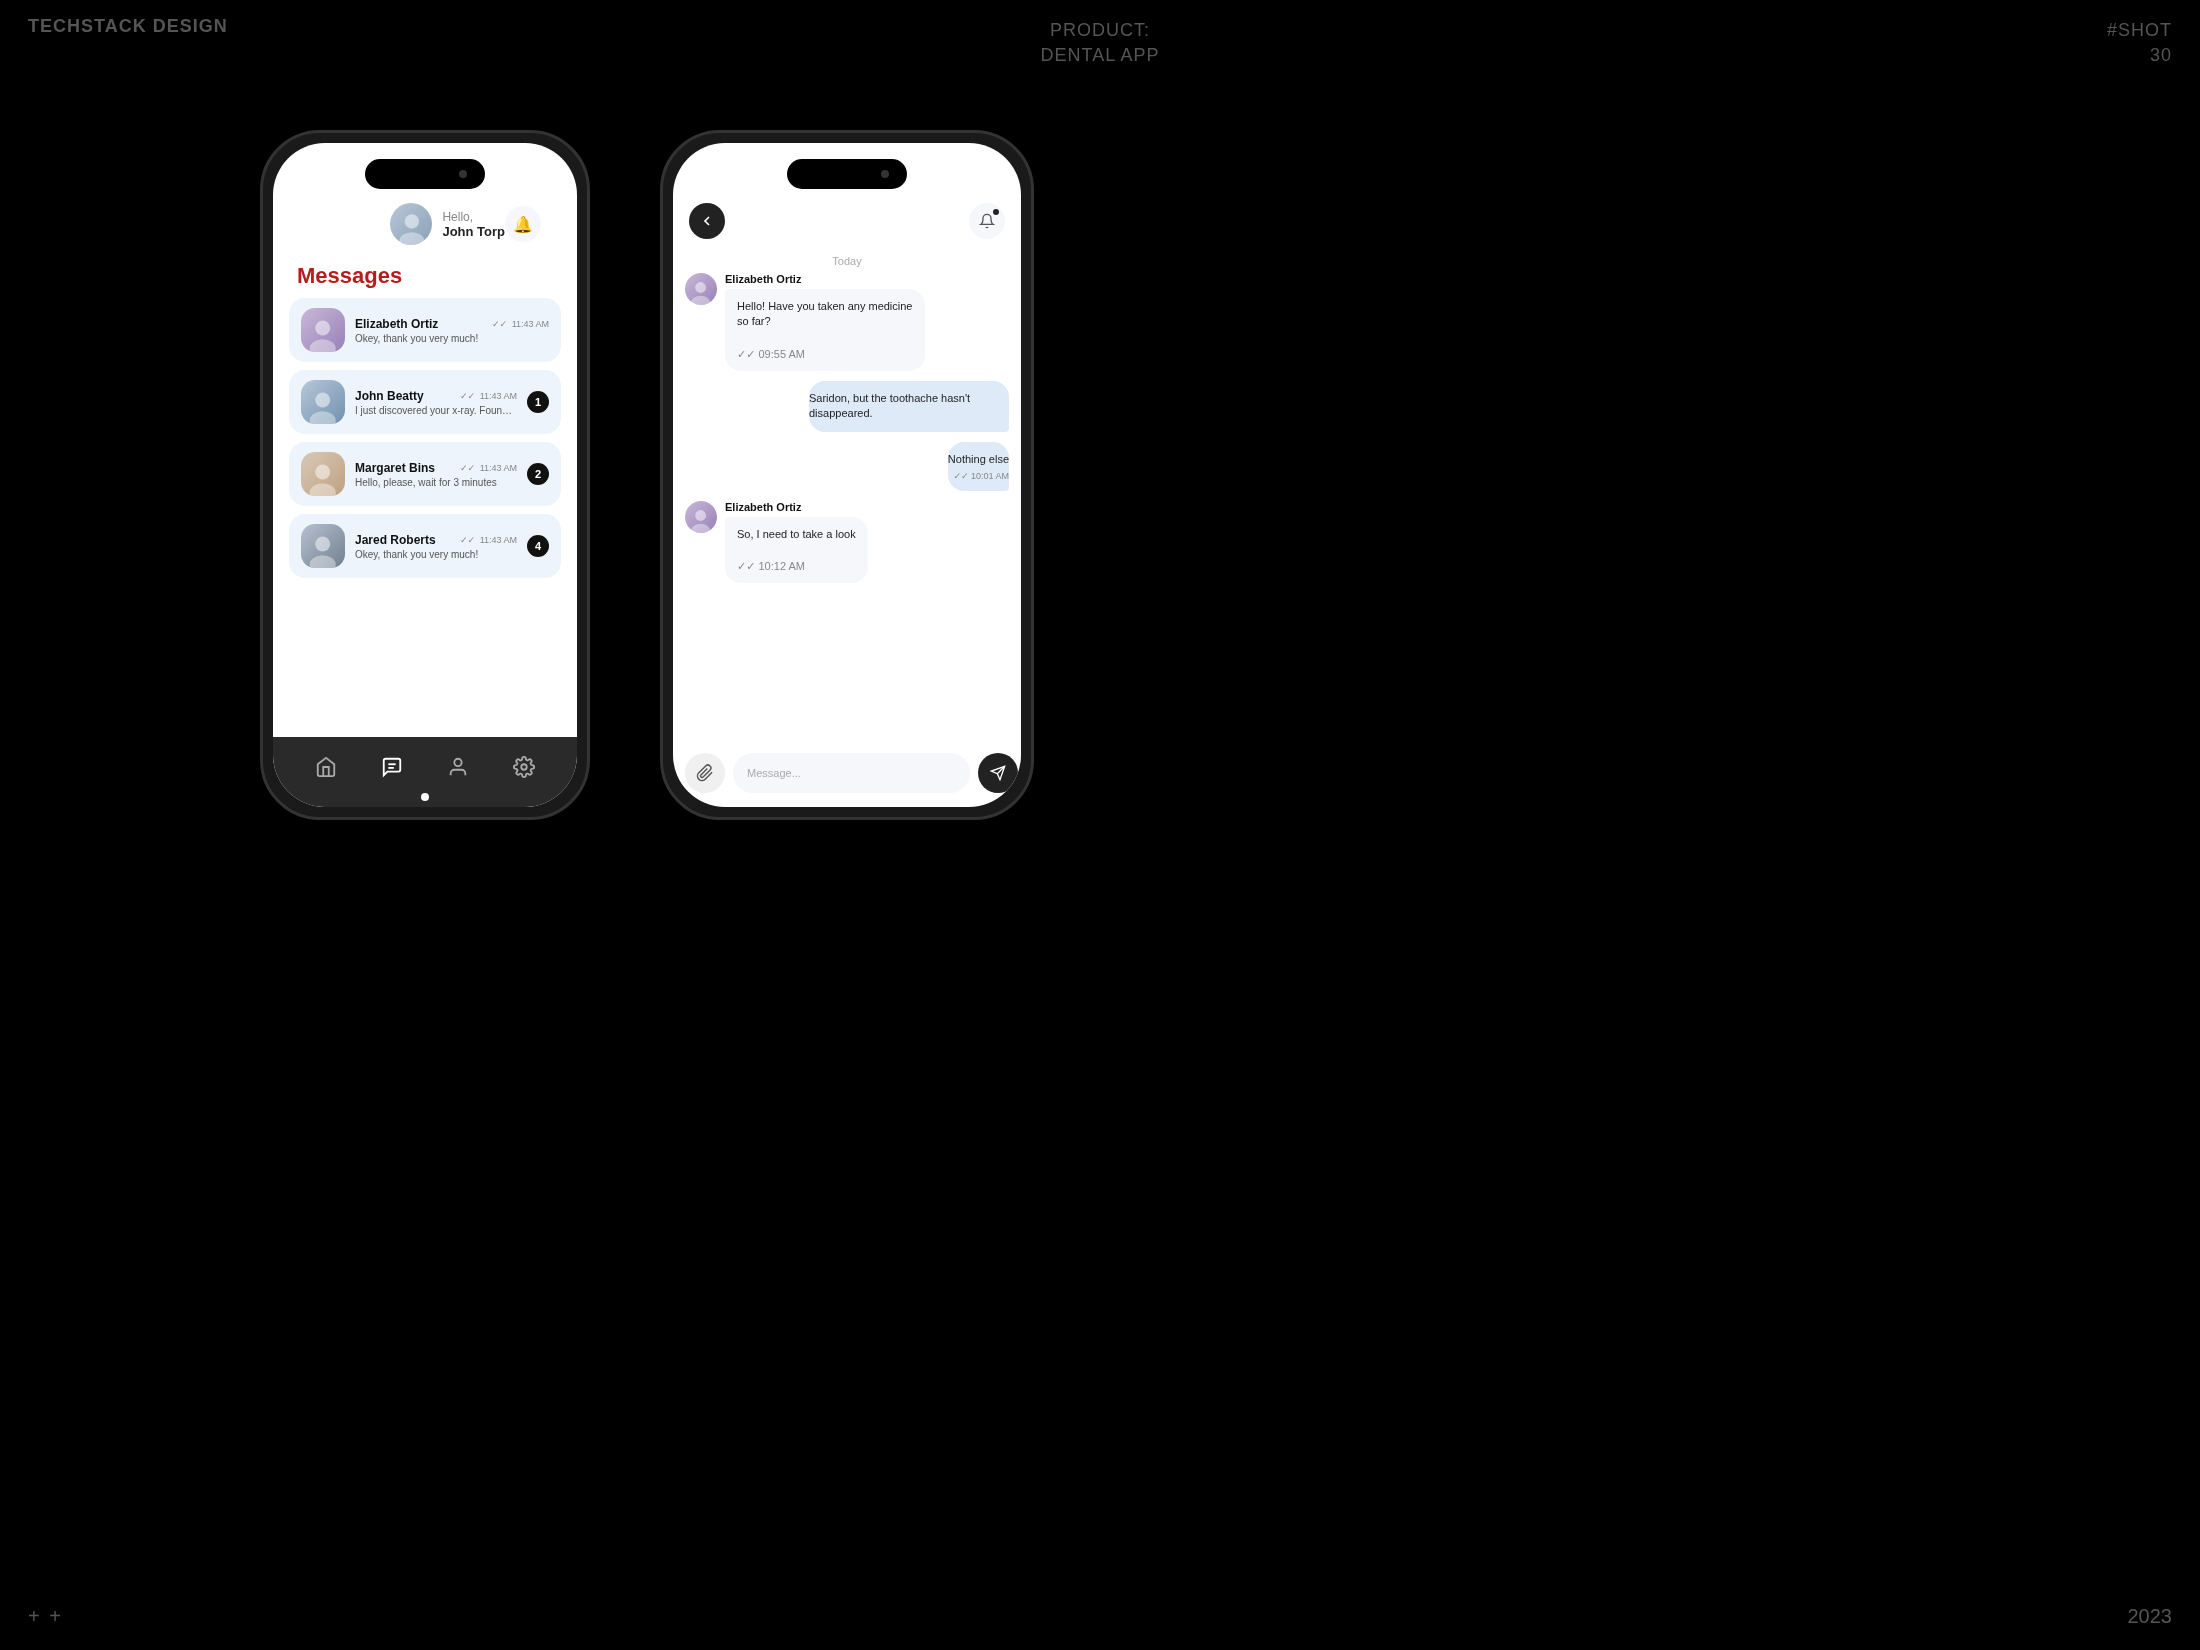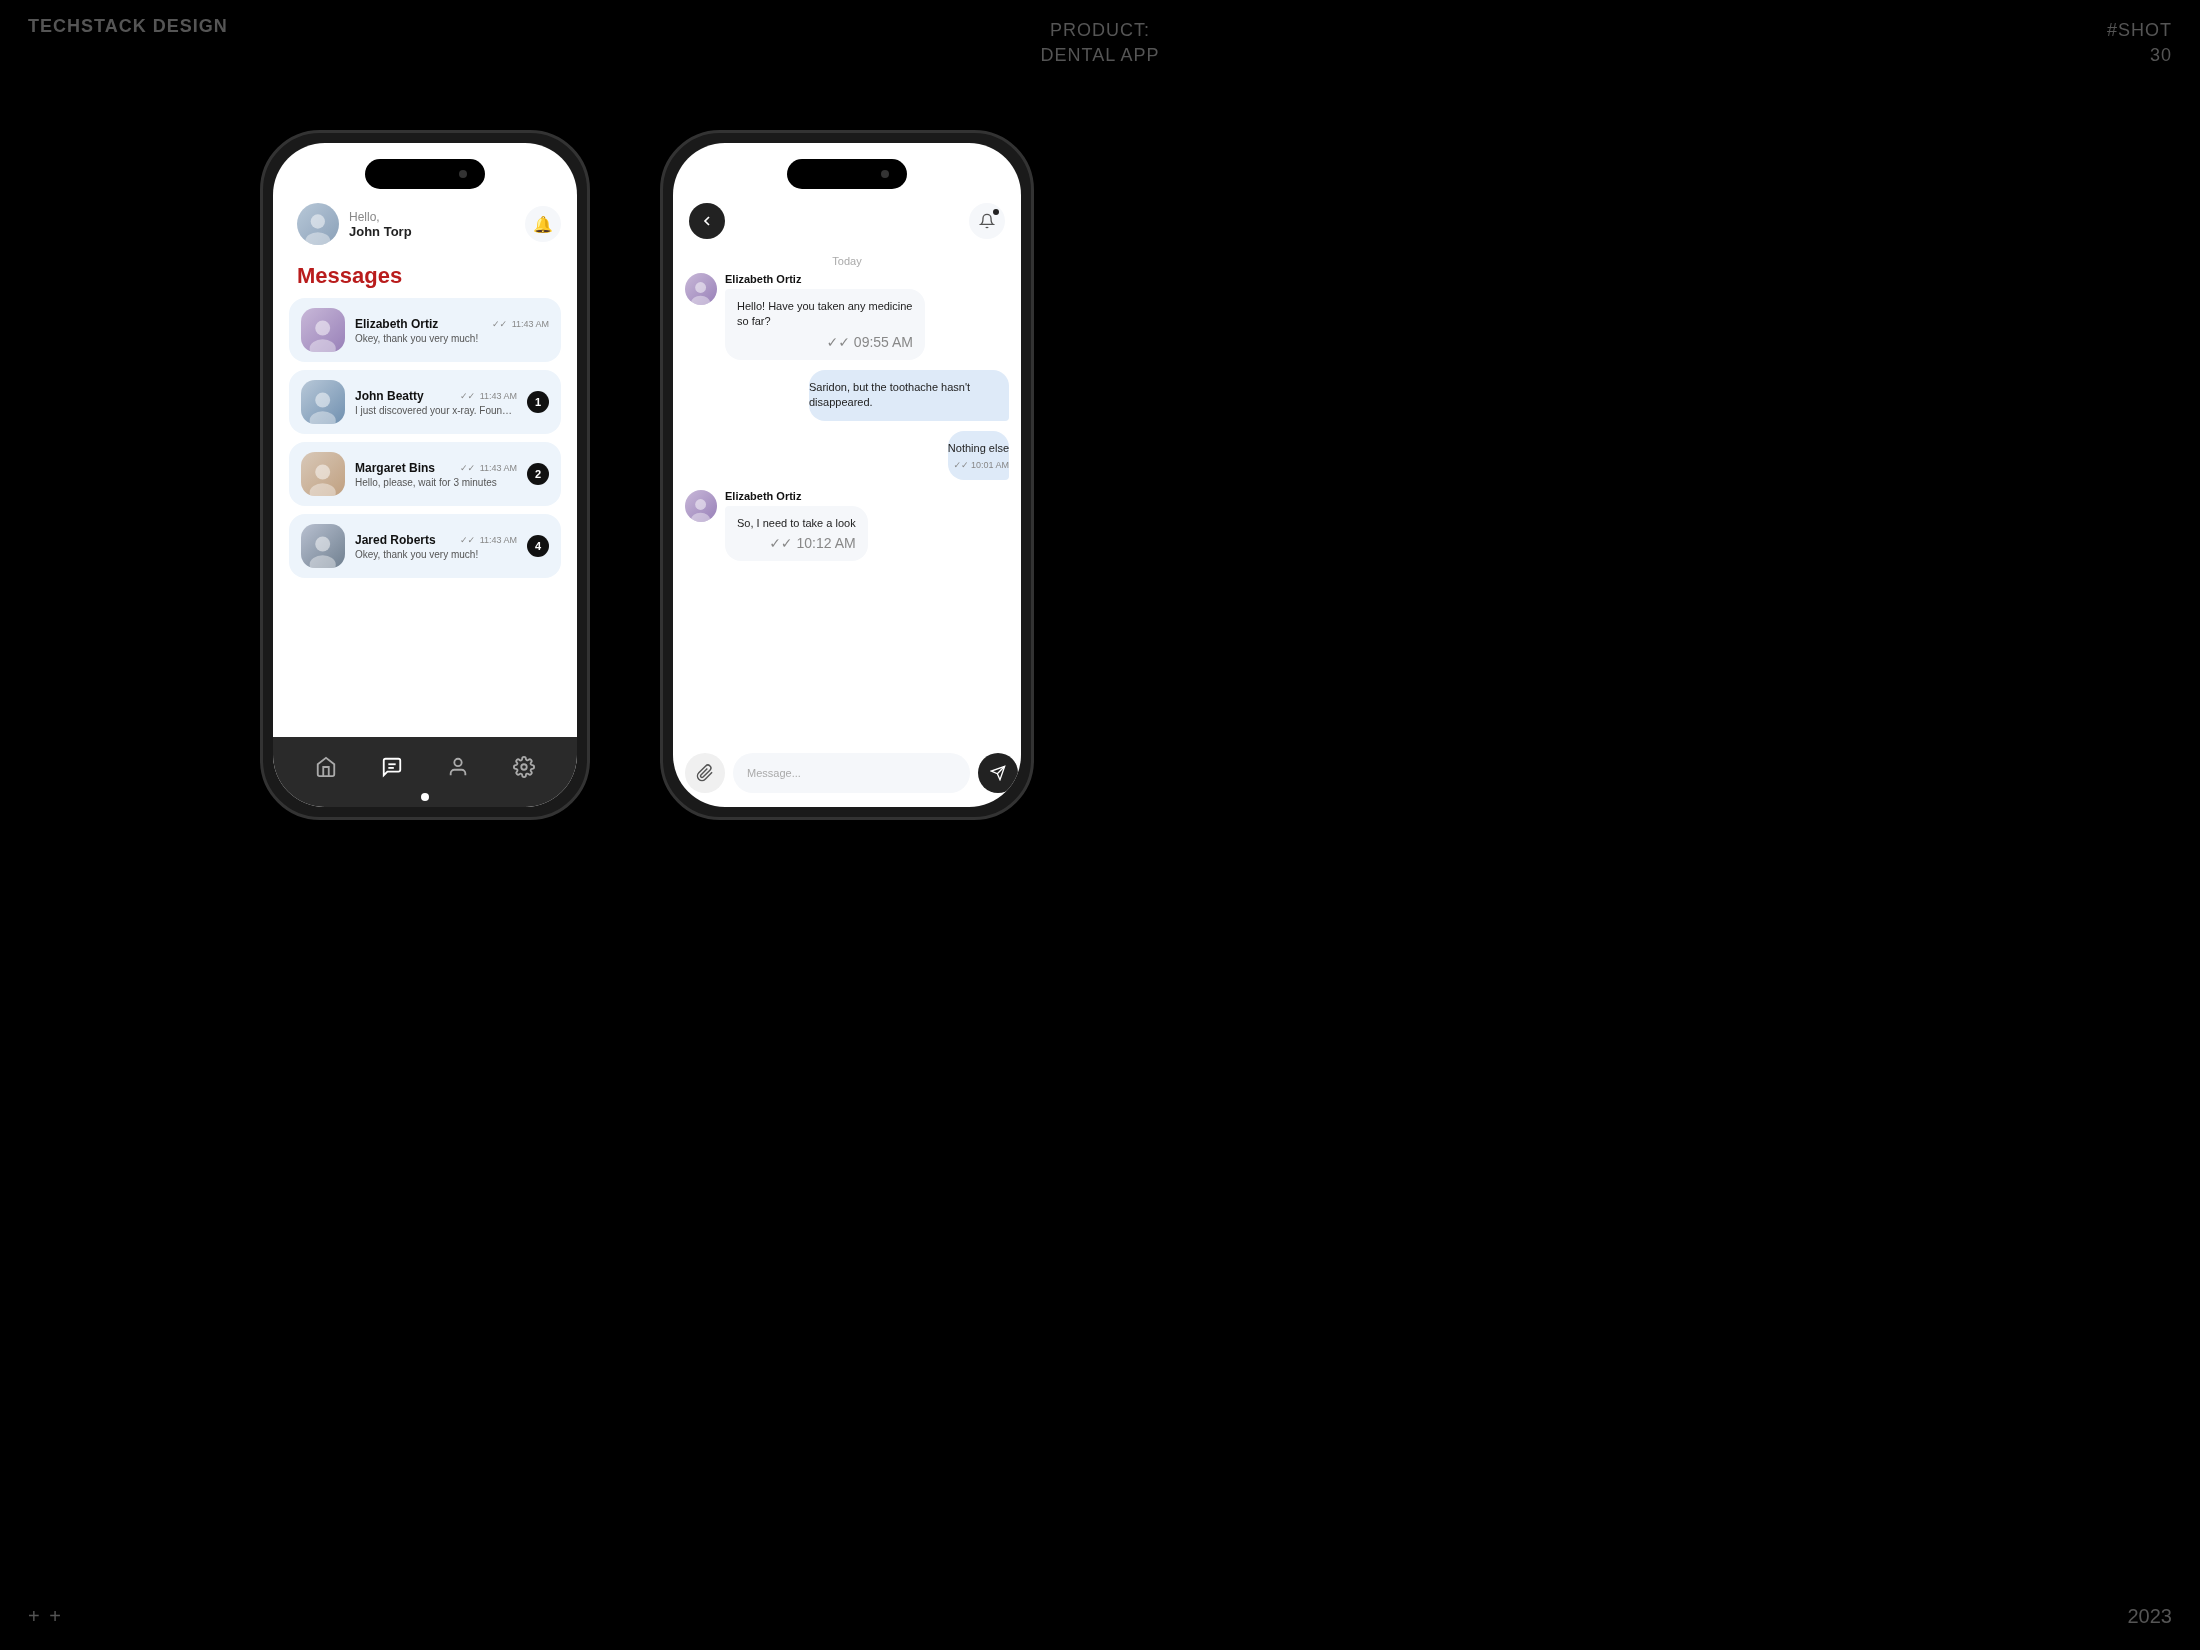--- a/index.html
+++ b/index.html
@@ -104,24 +104,24 @@
       height: 8px;
       background: #333;
       border-radius: 50%;
     }
 
     
     .p1-header {
       position: absolute;
       top: 60px;
       left: 24px;
-      right: 16px;
-      display: flex;
-      align-items: center;
-      justify-content: space-between;
+      right: 36px;
+      display: flex;
+      align-items: center;
+      justify-content: flex-end;
     }
     .p1-header-left {
       display: flex;
       align-items: center;
       gap: 10px;
     }
     .p1-avatar {
       width: 42px;
       height: 42px;
       border-radius: 50%;
@@ -420,24 +420,24 @@
       padding: 10px 12px;
       display: inline-block;
       max-width: 200px;
     }
     .msg-in-text {
       font-size: 11px;
       color: #222;
       line-height: 1.4;
     }
     .msg-in-time {
-      font-size: 14px;
+      font-size: 11px;
       color: #888;
-      text-align: right;
-      margin-top: 4px;
+      text-align: left;
+      margin-top: 18px;
     }
 
     
     .msg-out-simple {
       display: flex;
       justify-content: flex-end;
     }
     .msg-out-simple-bubble {
       background: #deeaf8;
       border-radius: 16px 16px 4px 16px;

